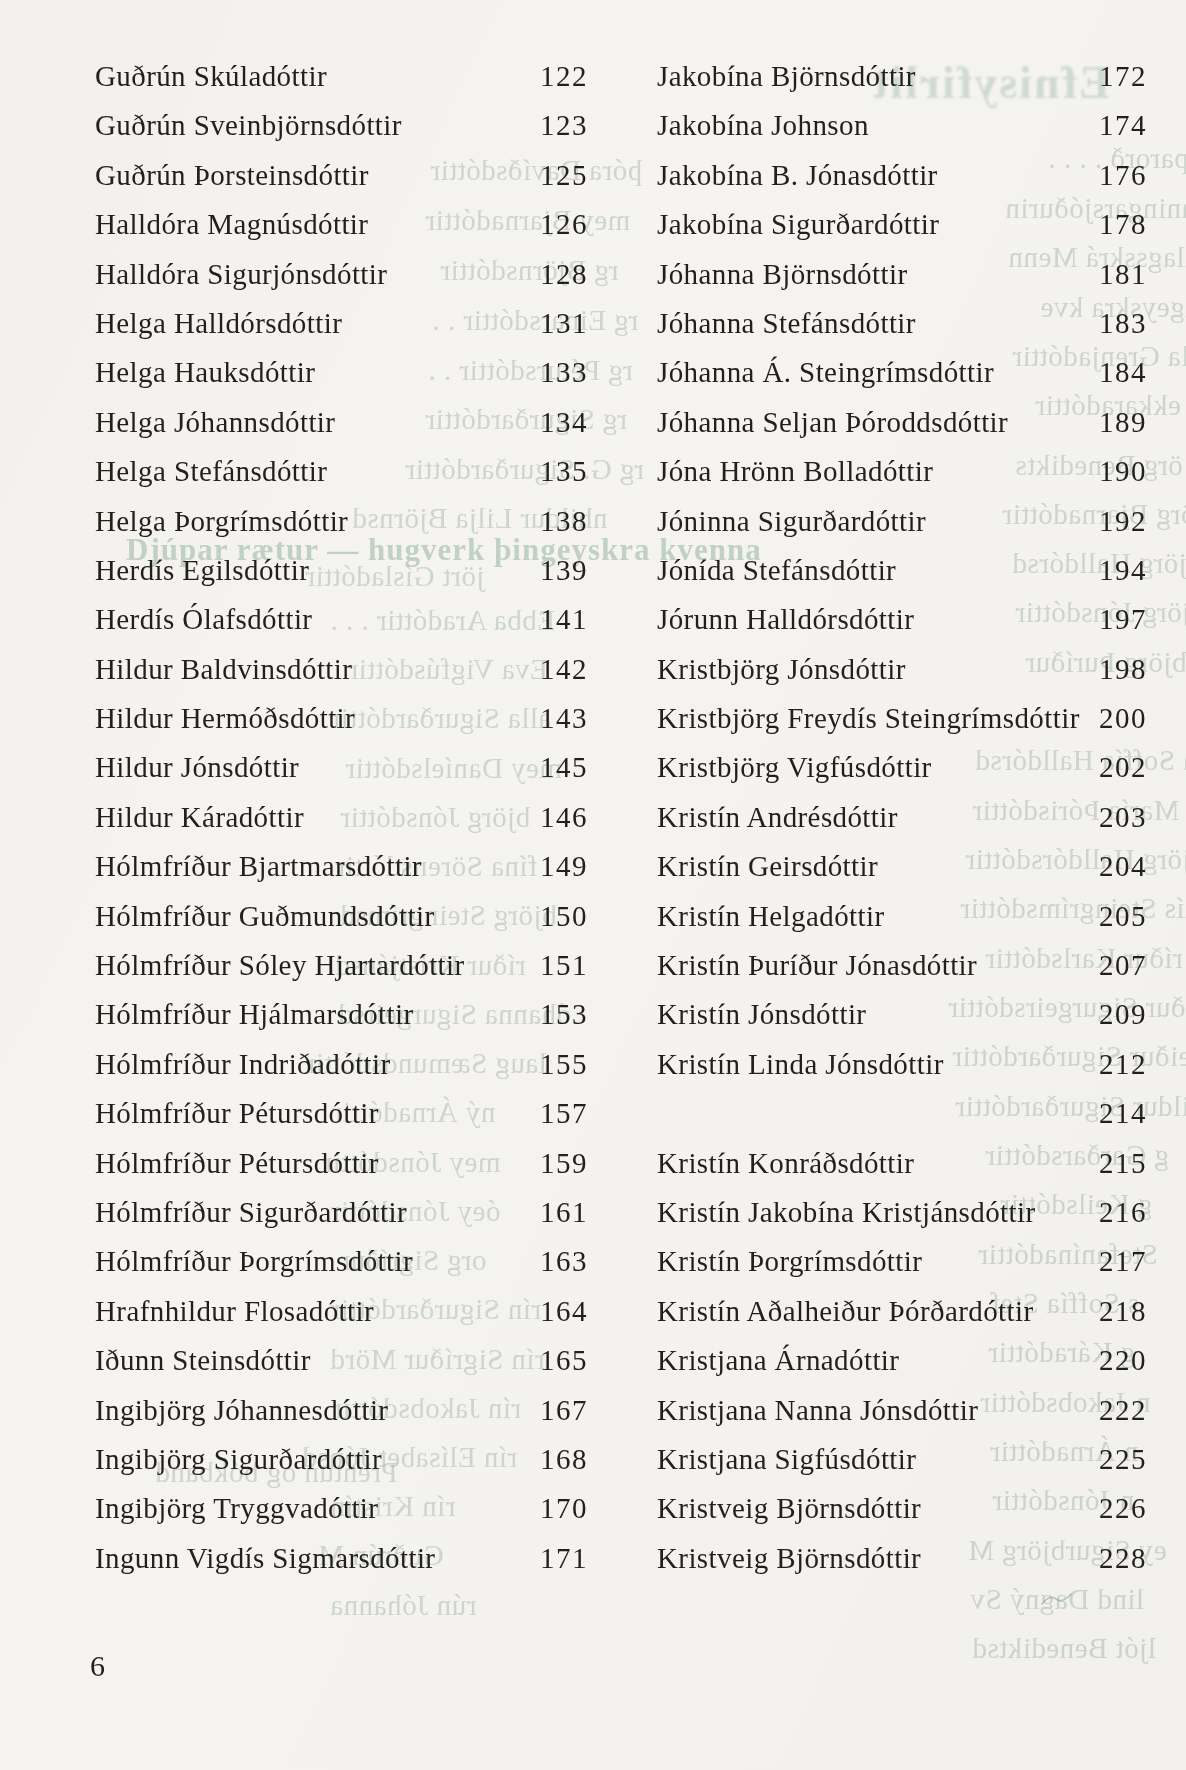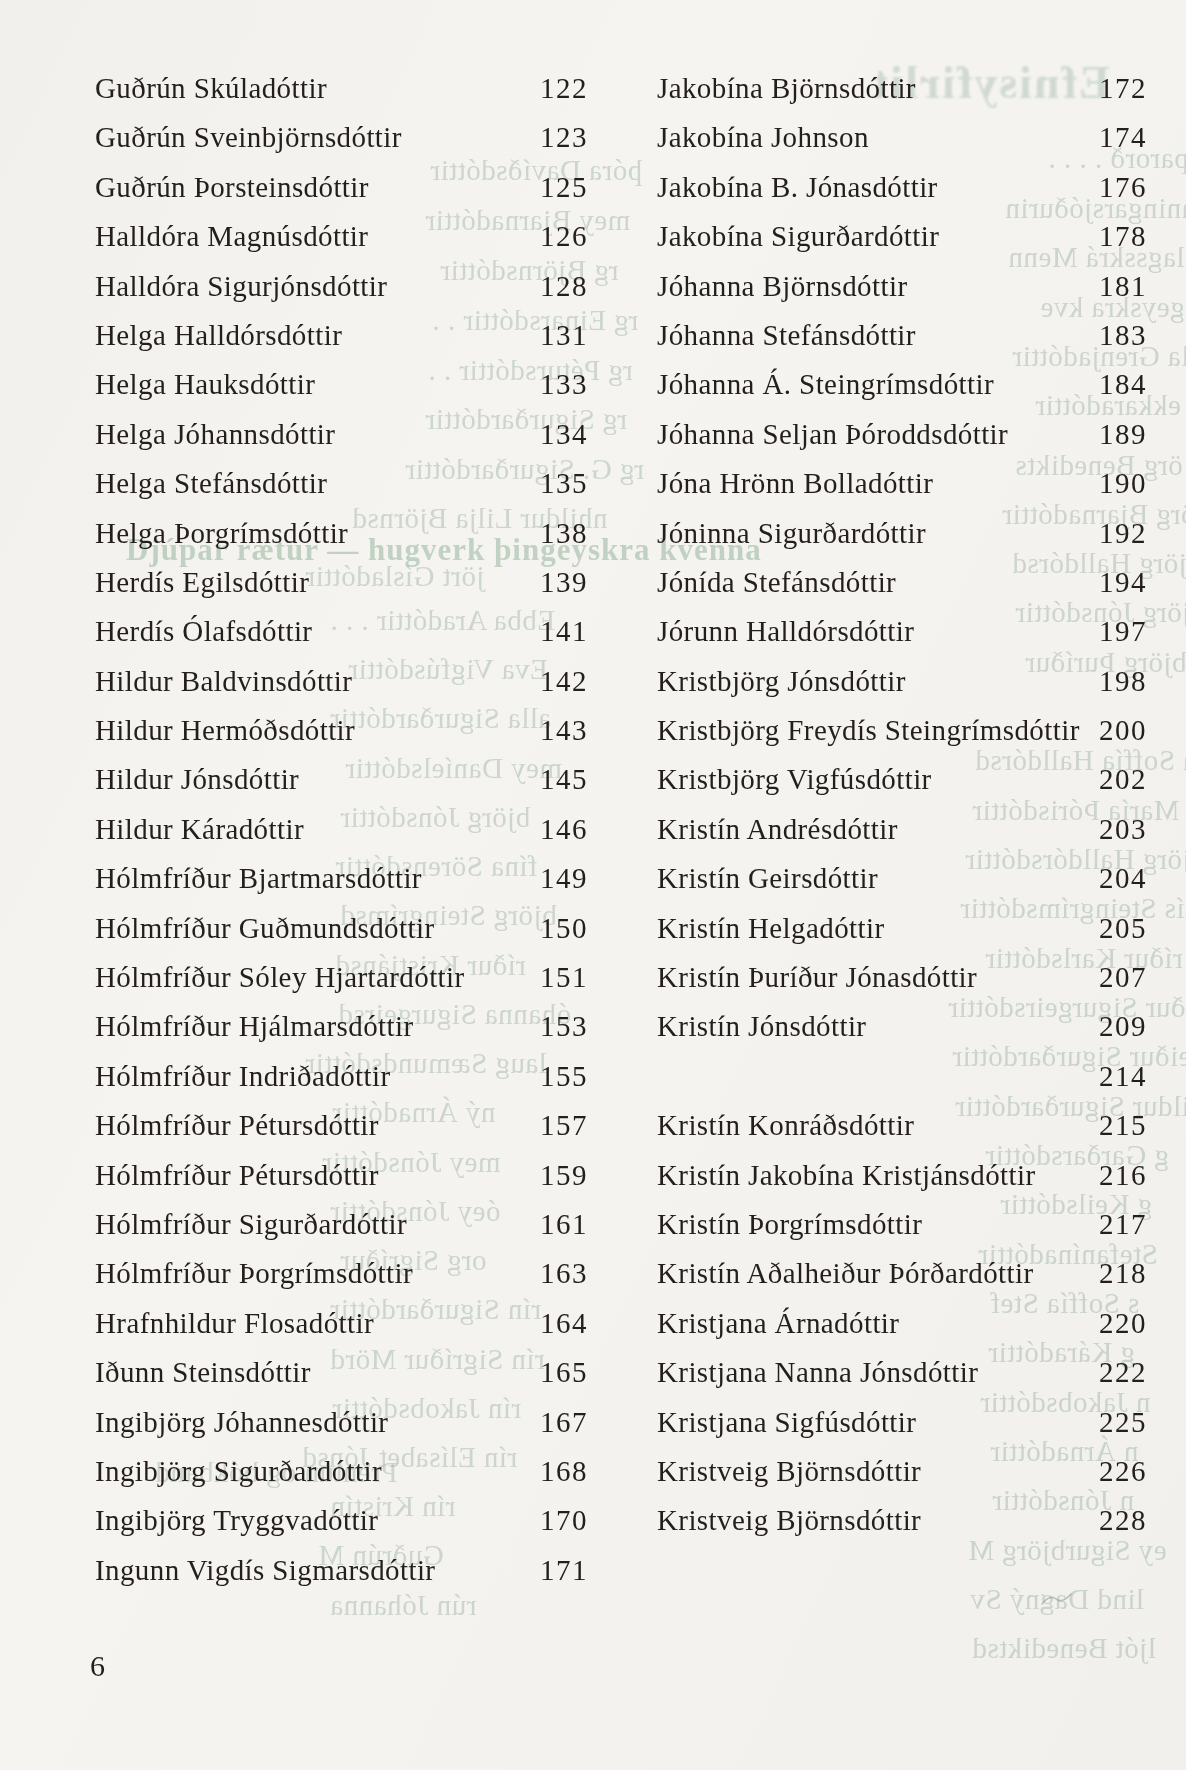--- a/index.html
+++ b/index.html
@@ -3,21 +3,21 @@
 <meta charset="utf-8">
 <style>
   html,body{margin:0;padding:0;overflow:hidden;}
   body{width:1186px;height:1770px;background:#eceae7;}
   .page{
     position:absolute;left:0;top:0;width:1186px;height:1770px;
     background:linear-gradient(115deg,#f1f0ec 0%,#f5f4f1 35%,#f3f2ee 70%,#f1f0ed 100%);
     font-family:"Liberation Serif","DejaVu Serif",serif;
     color:#241f1b;
   }
-  .toc-col{position:absolute;top:64px;}
+  .toc-col{position:absolute;top:52px;}
   #col-left{left:95px;width:493px;}
   #col-right{left:657px;width:490px;}
   .toc-row{
     display:flex;align-items:baseline;height:49.4px;line-height:49.4px;
     font-size:29px;white-space:nowrap;
   }
   .toc-name{letter-spacing:.4px;}
   .toc-dots{margin-left:14px;letter-spacing:9px;}
   .toc-page{margin-left:auto;letter-spacing:1.5px;}
   .folio{position:absolute;left:90px;top:1646px;font-size:30px;line-height:40px;}
@@ -318,20 +318,24 @@
       </div>
       <div class="toc-row">
         <span class="toc-name">Kristín Þuríður Jónasdóttir</span>
         <span class="toc-page">207</span>
       </div>
       <div class="toc-row">
         <span class="toc-name">Kristín Jónsdóttir</span>
         <span class="toc-page">209</span>
       </div>
       <div class="toc-row">
+        <span class="toc-name">Kristín Linda Jónsdóttir</span>
+        <span class="toc-page">212</span>
+      </div>
+      <div class="toc-row">
         <span class="toc-page">214</span>
       </div>
       <div class="toc-row">
         <span class="toc-name">Kristín Konráðsdóttir</span>
         <span class="toc-page">215</span>
       </div>
       <div class="toc-row">
         <span class="toc-name">Kristín Jakobína Kristjánsdóttir</span>
         <span class="toc-page">216</span>
       </div>

